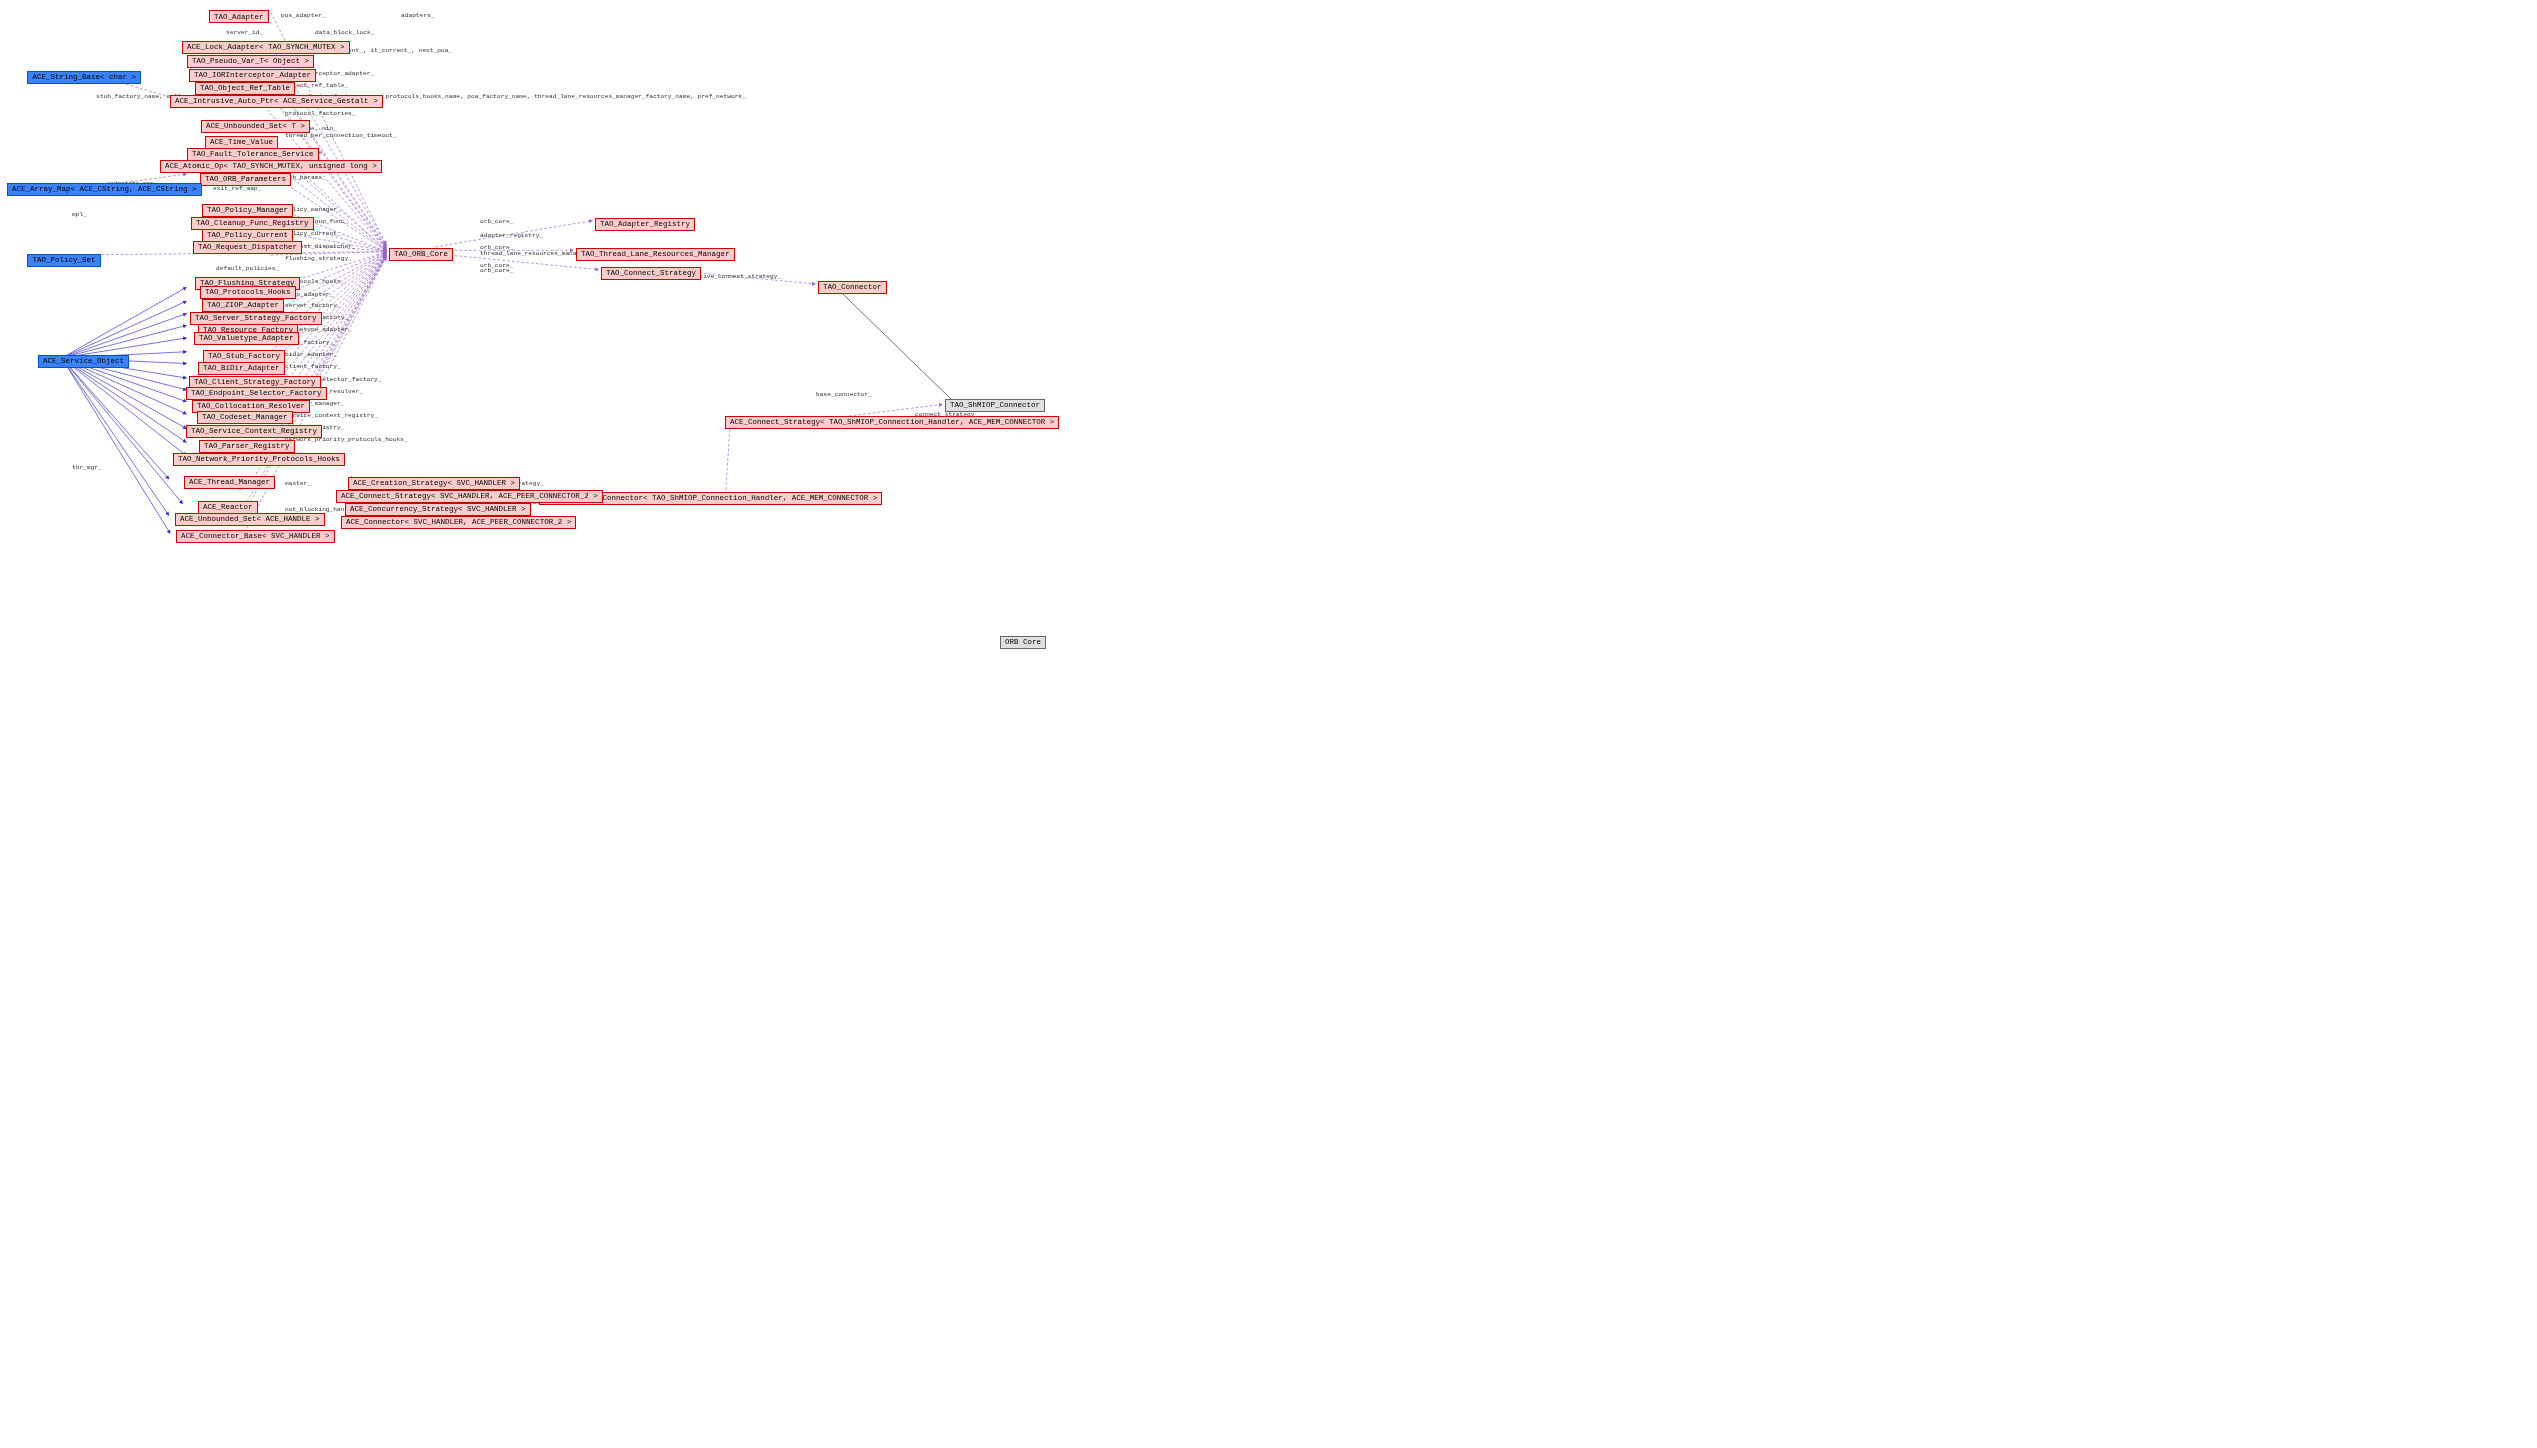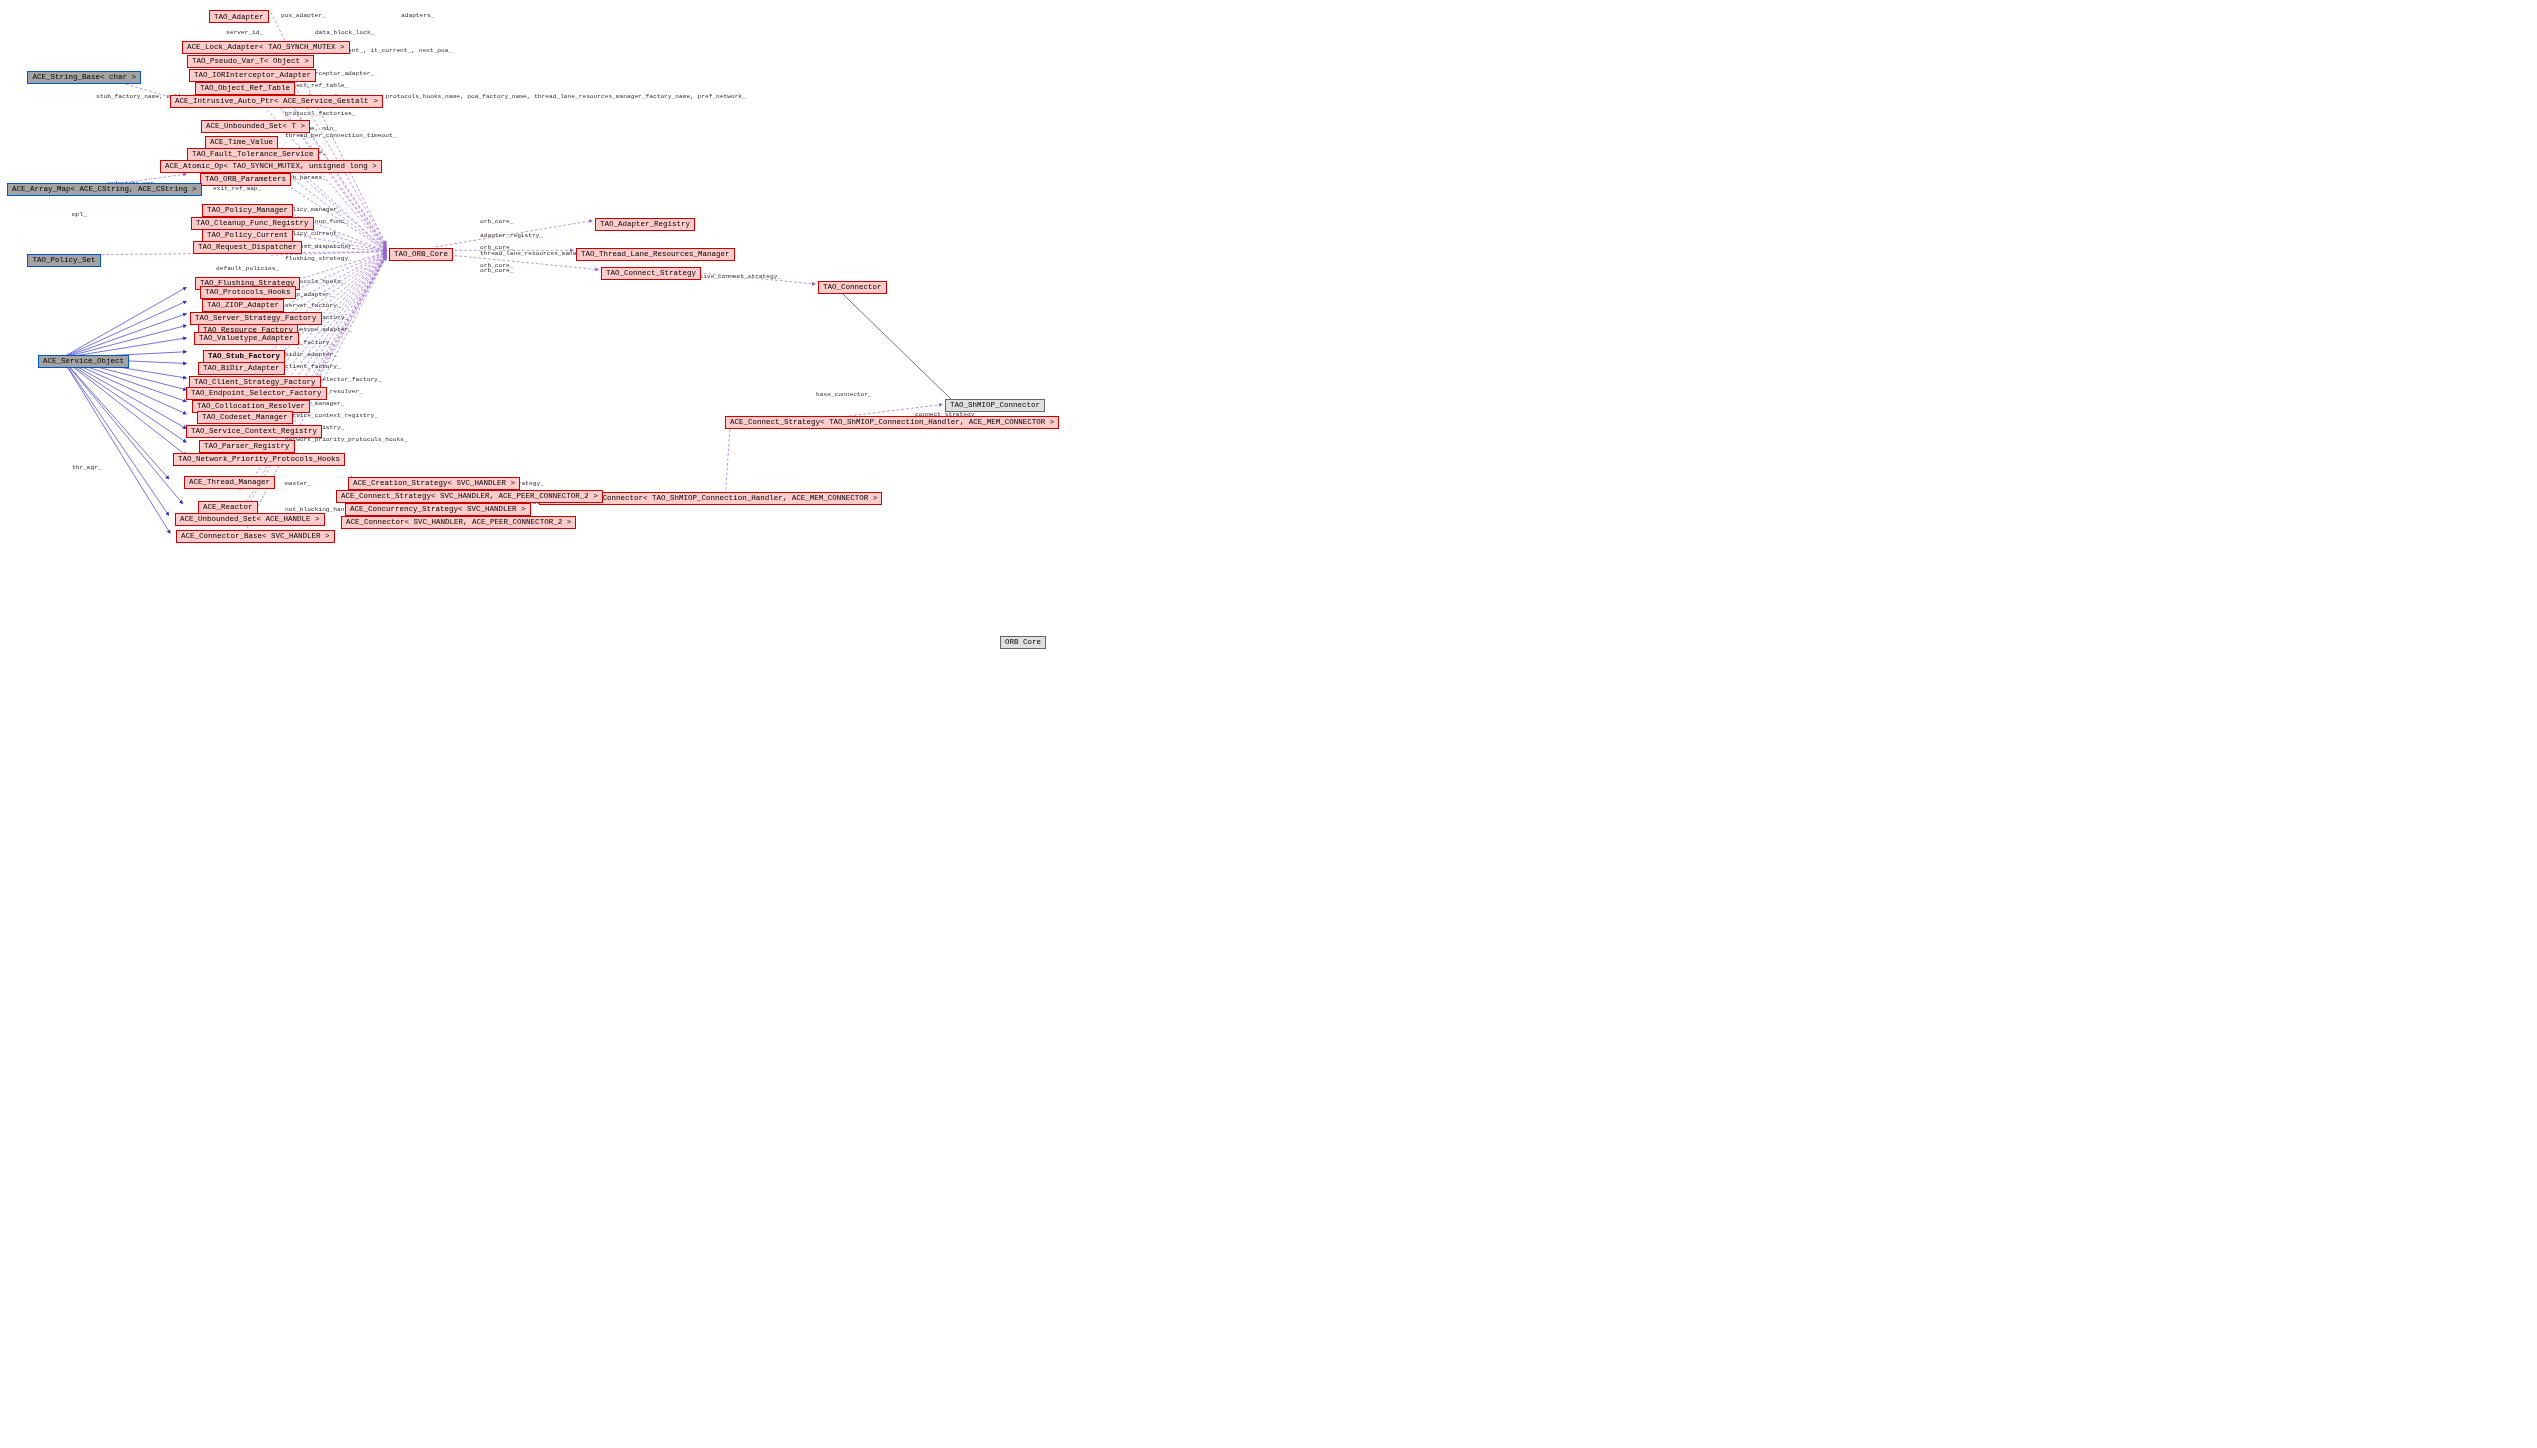--- a/index.html
+++ b/index.html
@@ -24,21 +24,21 @@
       white-space: nowrap;
       cursor: pointer;
       z-index: 10;
     }
     .node-pink {
       background: #ffcccc;
       border-color: #cc0000;
       color: #000;
     }
     .node-blue {
-      background: #a3a3a3;
+      background: #3b82f6;
       border-color: #0055cc;
       color: #000;
     }
     .node-gray {
       background: #e0e0e0;
       border-color: #666;
       color: #000;
     }
     svg#arrows {
       position: absolute;
@@ -186,21 +186,21 @@
     <div class="node node-pink" style="left: 202px; top: 204px;">TAO_Policy_Manager</div>
     <div class="node node-pink" style="left: 191px; top: 217px;">TAO_Cleanup_Func_Registry</div>
     <div class="node node-pink" style="left: 202px; top: 229px;">TAO_Policy_Current</div>
     <div class="node node-pink" style="left: 193px; top: 241px;">TAO_Request_Dispatcher</div>
     <div class="node node-pink" style="left: 195px; top: 254px; margin-top: 23px;">TAO_Flushing_Strategy</div>
     <div class="node node-pink" style="left: 200px; top: 286px;">TAO_Protocols_Hooks</div>
     <div class="node node-pink" style="left: 202px; top: 299px;">TAO_ZIOP_Adapter</div>
     <div class="node node-pink" style="left: 190px; top: 312px;">TAO_Server_Strategy_Factory</div>
     <div class="node node-pink" style="left: 198px; top: 324px;">TAO_Resource_Factory</div>
     <div class="node node-pink" style="left: 194px; top: 332px;">TAO_Valuetype_Adapter</div>
-    <div class="node node-pink" style="left: 203px; top: 350px; font-weight: bold;">TAO_Stub_Factory</div>
+    <div class="node node-pink" style="left: 203px; top: 350px;">TAO_Stub_Factory</div>
     <div class="node node-pink" style="left: 198px; top: 362px;">TAO_BiDir_Adapter</div>
     <div class="node node-pink" style="left: 189px; top: 376px;">TAO_Client_Strategy_Factory</div>
     <div class="node node-pink" style="left: 186px; top: 387px;">TAO_Endpoint_Selector_Factory</div>
     <div class="node node-pink" style="left: 192px; top: 400px;">TAO_Collocation_Resolver</div>
     <div class="node node-pink" style="left: 197px; top: 411px;">TAO_Codeset_Manager</div>
     <div class="node node-pink" style="left: 186px; top: 425px;">TAO_Service_Context_Registry</div>
     <div class="node node-pink" style="left: 199px; top: 440px;">TAO_Parser_Registry</div>
     <div class="node node-pink" style="left: 173px; top: 453px;">TAO_Network_Priority_Protocols_Hooks</div>
     <div class="node node-pink" style="left: 184px; top: 476px;">ACE_Thread_Manager</div>
     <div class="node node-pink" style="left: 198px; top: 501px;">ACE_Reactor</div>

